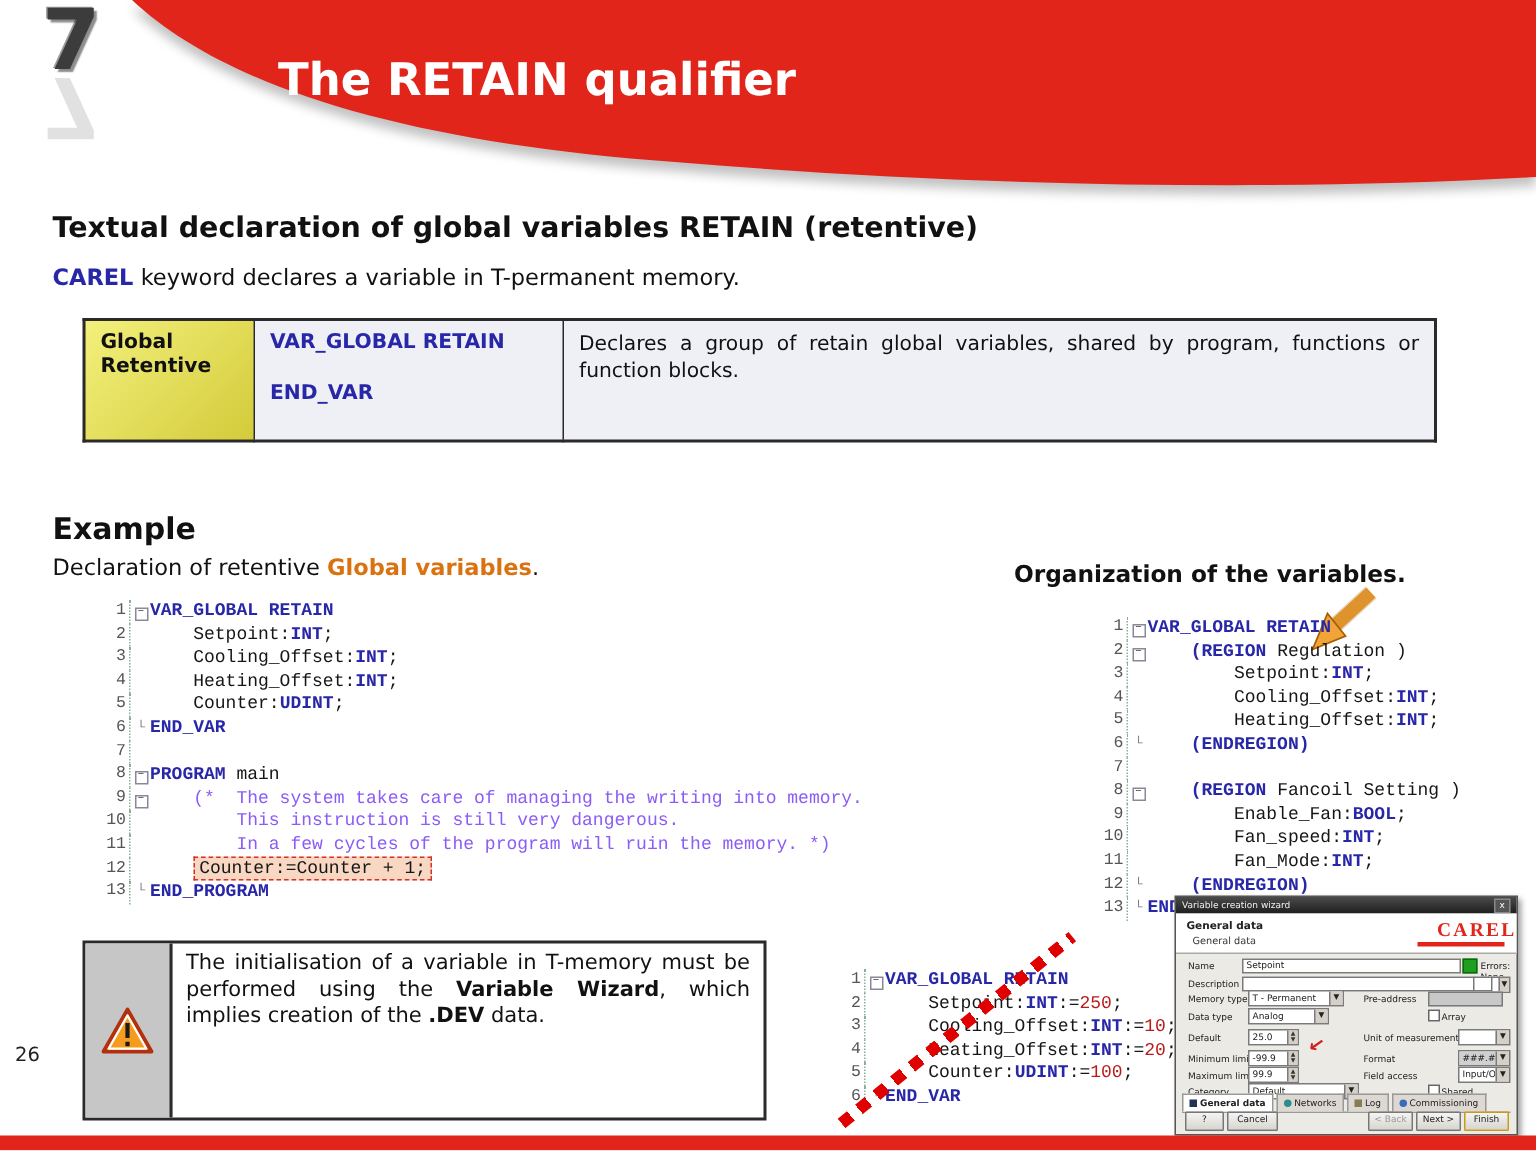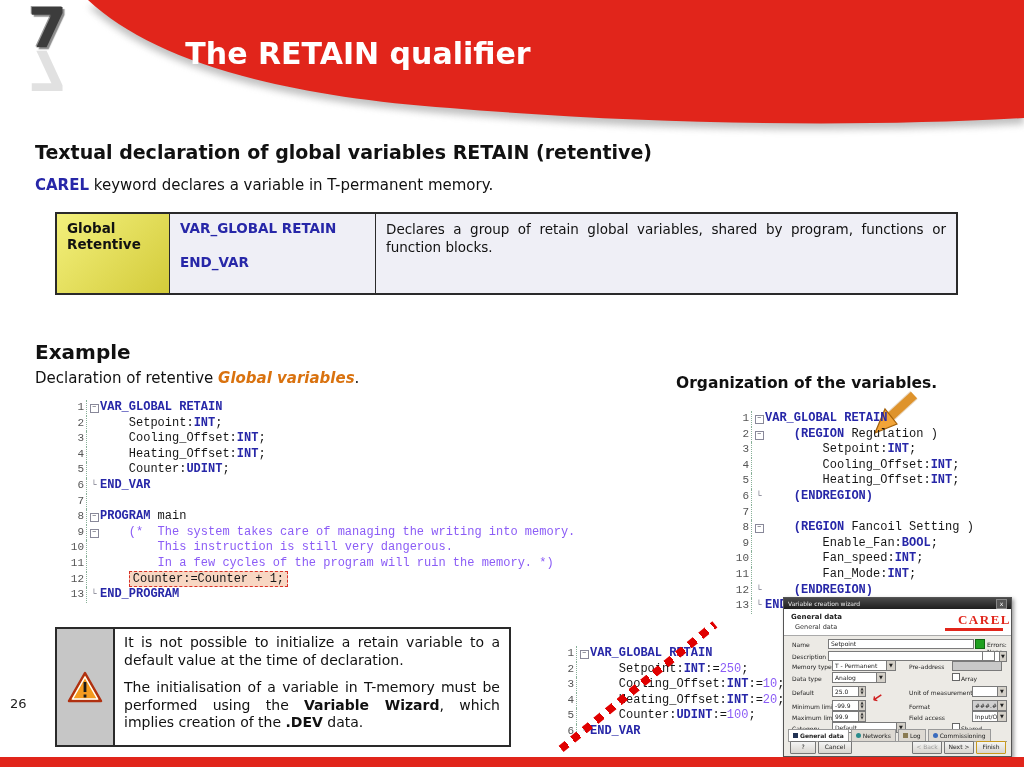--- a/index.html
+++ b/index.html
@@ -25,36 +25,36 @@
       text-align:left;padding:8px 10px;border:1px solid #2a2a2a;height:20px;}
   .decl-table td{border:1px solid #2a2a2a;vertical-align:top;padding:6px 10px;height:67px;}
   .cell-type{background:linear-gradient(135deg,#f3f07c,#d3cb3a);font-weight:bold;font-size:13.5px;
       white-space:pre-line;width:92px;margin-top:12px;}
   .cell-syntax{background:#EFEFF6;color:#2727A8;font-weight:bold;font-size:13.5px;
       white-space:pre-line;width:185px;line-height:17px;}
   .cell-desc{background:#EFEFF6;font-size:13.5px;text-align:justify;line-height:18px;}
   
   .h-example{position:absolute;left:35px;top:340px;font-size:20px;font-weight:bold;}
   .p-caption{position:absolute;left:35px;top:369px;font-size:15px;}
-  .caption-hl{color:#D9720F;font-weight:bold;font-style:italic;}
+  .caption-hl{color:#D9720F;font-weight:bold;}
   .h-org{position:absolute;left:676px;top:374px;font-size:15.5px;font-weight:bold;}
   
   .code{position:absolute;font-family:"Liberation Mono","DejaVu Sans Mono",monospace;
       font-size:12px;line-height:15.6px;white-space:pre;}
   .cl{display:flex;align-items:center;height:15.6px;}
   .cn{display:inline-block;width:22px;text-align:right;color:#555;font-size:11px;
       border-right:1px dotted #88b098;padding-right:2px;margin-right:1px;height:100%;}
   .cf{display:inline-block;width:12px;color:#778;font-size:9px;text-align:center;}
   .cf .fbox{display:inline-block;width:7px;height:7px;border:1px solid #889;line-height:5px;
       font-size:7px;color:#334;background:#fff;}
   .cc{white-space:pre;}
   .c-kw{color:#2727A8;font-weight:bold;}
   .c-pl{color:#161616;}
   .c-cm{color:#8b5cf6;}
-  .c-nu{color:#8b5cf6;}
+  .c-nu{color:#b91c1c;}
   .hlbox{background:#F8D7C3;border:1px dashed #D93025;padding:0 3px;}
   #code-left{left:62px;top:400px;}
   #code-right{left:727px;top:411px;}
   #code-bottom{left:552px;top:646px;}
   
   .warn{position:absolute;left:55px;top:627px;width:452px;height:116px;border:2px solid #2a2a2a;
       display:flex;background:#fff;}
   .warn-icon-cell{width:56px;background:#c6c6c6;border-right:2px solid #2a2a2a;
       display:flex;align-items:center;justify-content:center;}
   .warn-text{flex:1;padding:5px 9px;font-size:14px;line-height:17.5px;text-align:justify;}
@@ -167,21 +167,20 @@
   <div class="warn">
     <div class="warn-icon-cell">
       <svg width="36" height="32" viewBox="0 0 36 32">
         <polygon points="18,2 34,30 2,30" fill="#F59B1E" stroke="#B03010" stroke-width="2.5" stroke-linejoin="round"></polygon>
         <polygon points="18,6 30.5,28 5.5,28" fill="none" stroke="#fff" stroke-width="1.5" stroke-linejoin="round"></polygon>
         <rect x="16.6" y="11" width="2.8" height="10" fill="#1a1a1a"></rect>
         <rect x="16.6" y="23.5" width="2.8" height="3" fill="#1a1a1a"></rect>
       </svg>
     </div>
     <div class="warn-text">
-      <p>It is not possible to initialize a retain variable to a default value at the time of declaration.</p>
       <p><span>The initialisation of a variable in T-memory must be performed using the </span><b>Variable Wizard</b><span>, which implies creation of the </span><b>.DEV</b><span> data.</span></p>
     </div>
   </div>
 
   <div class="pagenum">26</div>
 
   <div class="wz">
     <div class="wz-title">
       <span class="t">Variable creation wizard</span>
       <span class="wz-close">x</span>

